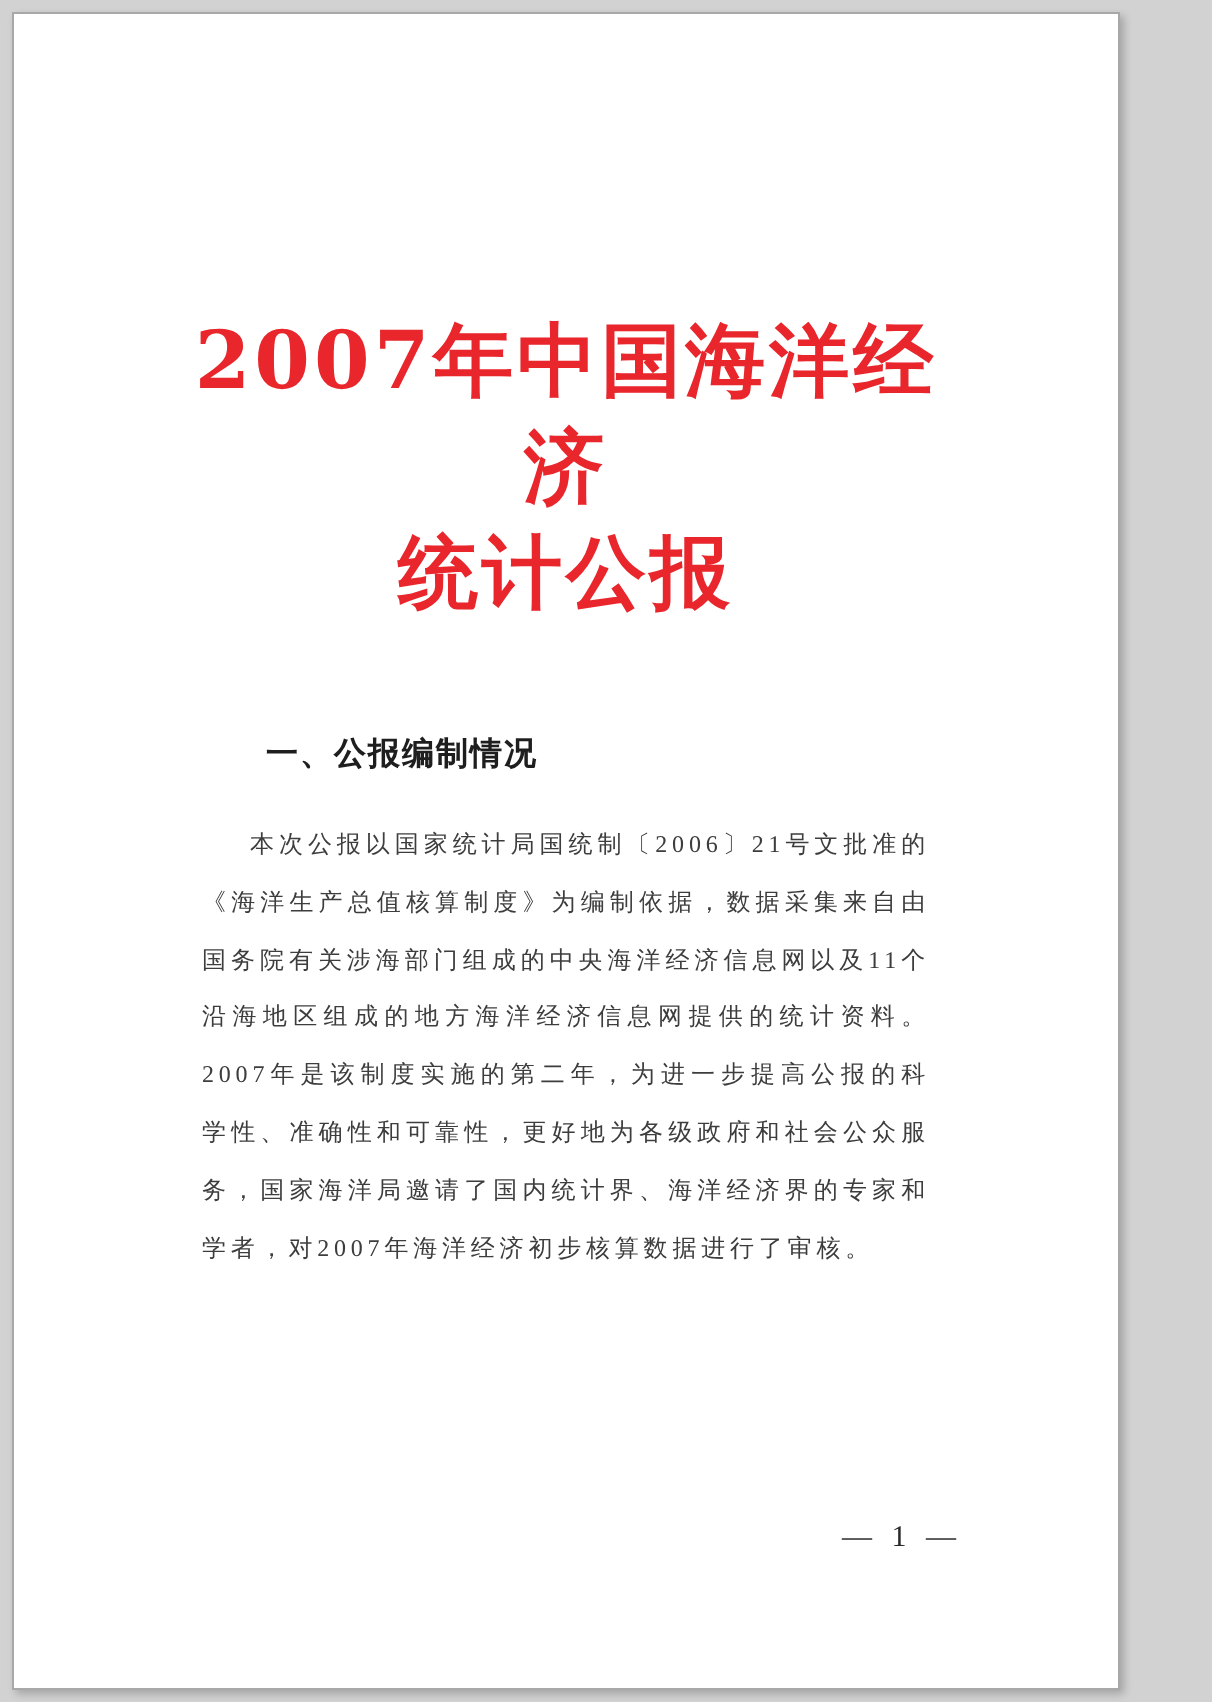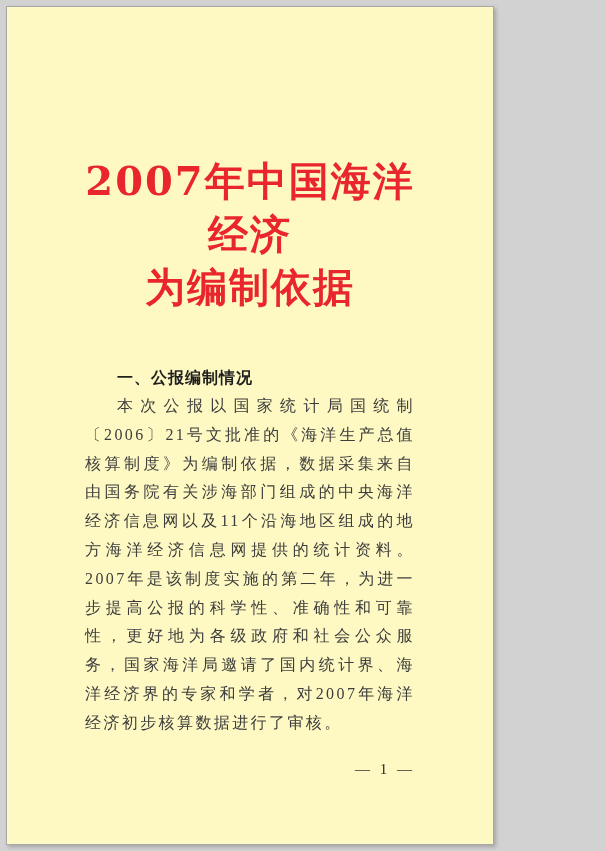--- a/index.html
+++ b/index.html
@@ -13,23 +13,23 @@
   }
   .page-wrap {
     padding: 6px;
     box-sizing: border-box;
     width: 606px;
     height: 851px;
   }
   .page {
     position: relative;
     box-sizing: border-box;
-    width: 488px;
+    width: 554px;
     height: 839px;
-    background: #fef9c3;
+    background: #ffffff;
     border: 1px solid #a8a8a8;
     box-shadow: 2px 2px 4px rgba(0,0,0,0.22);
   }
   .content {
     padding: 0 78px;
     box-sizing: border-box;
     color: #3d3d3d;
   }
   .doc-title {
     margin: 0;
@@ -46,36 +46,36 @@
   }
   .publish-date {
     margin-top: 54px;
     text-align: center;
     font-size: 15px;
     line-height: 20px;
     color: #2e2e2e;
     letter-spacing: 1px;
   }
   .section-heading {
-    margin: 0;
+    margin: 16px;
     margin-top: 50px;
     font-family: "Liberation Sans", sans-serif;
     font-weight: bold;
     font-size: 16px;
     line-height: 29px;
     text-indent: 2em;
     color: #1e1e1e;
     letter-spacing: 1px;
   }
   .section-heading.second {
     margin-top: 0;
   }
   .body-para {
-    margin: 0;
-    font-size: 16px;
+    margin: 16px;
+    font-size: 12px;
     line-height: 28.8px;
     text-align: justify;
     text-justify: inter-character;
     text-indent: 2em;
     letter-spacing: 2.4px;
     color: #3d3d3d;
   }
   .page-number {
     position: absolute;
     right: 78px;
@@ -88,21 +88,21 @@
 </style>
 </head>
 <body>
 
 <div class="page-wrap">
   <div class="page">
     <div class="content">
 
       <h1 class="doc-title" style="color: rgb(232, 38, 43);">
         <span class="title-line">2007年中国海洋经济</span>
-        <span class="title-line">为编制依据</span>
+        <span class="title-line">统计公报</span>
       </h1>
 
 
       <h2 class="section-heading">一、公报编制情况</h2>
 
       <p class="body-para">本次公报以国家统计局国统制〔2006〕21号文批准的《海洋生产总值核算制度》为编制依据，数据采集来自由国务院有关涉海部门组成的中央海洋经济信息网以及11个沿海地区组成的地方海洋经济信息网提供的统计资料。2007年是该制度实施的第二年，为进一步提高公报的科学性、准确性和可靠性，更好地为各级政府和社会公众服务，国家海洋局邀请了国内统计界、海洋经济界的专家和学者，对2007年海洋经济初步核算数据进行了审核。</p>
 
 
 
     </div>

